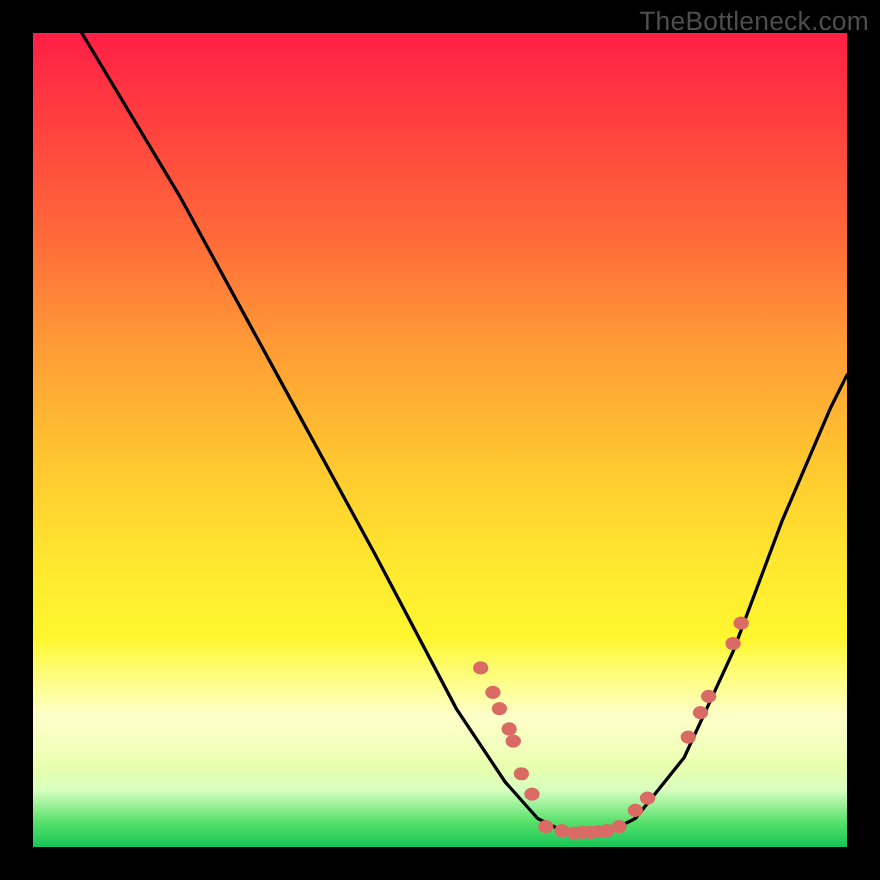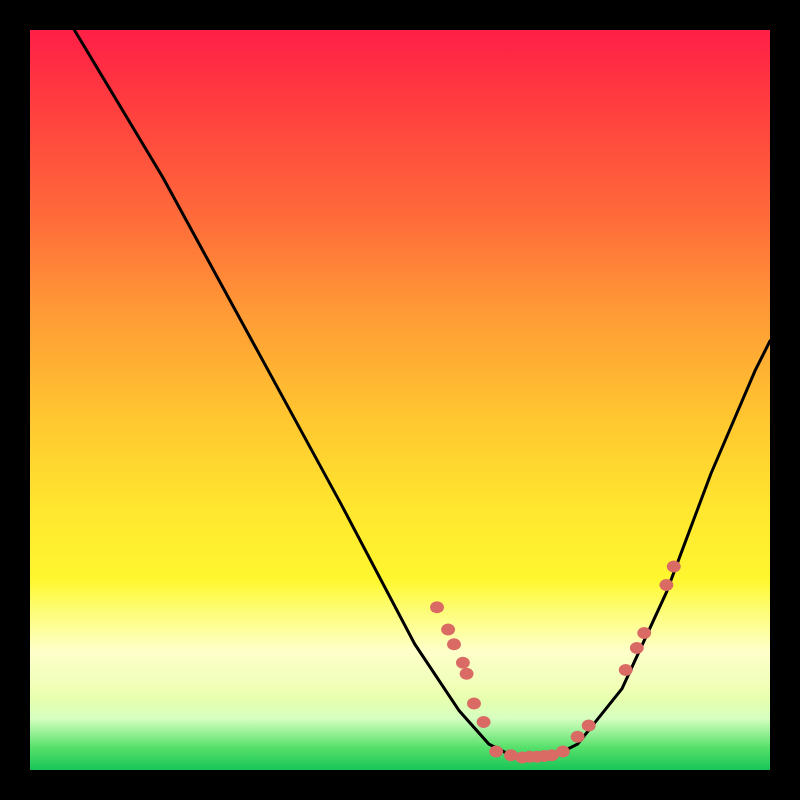--- a/index.html
+++ b/index.html
@@ -76,20 +76,21 @@
   }
   .marker {
     fill: #d96a64;
     stroke: none;
   }
 </style>
 </head>
 <body>
 
 <div class="frame">
+  <div class="watermark">TheBottleneck.com</div>
   <div class="plot">
     <div class="bg-gradient"></div>
     <div class="washout"></div>
     <svg class="curve" viewBox="0 0 740 740" preserveAspectRatio="none">
       <path id="curve-path" fill="none" stroke="#000000" stroke-width="3" stroke-linecap="round" d="M44.4 0.0 L133.2 148.0 L222.0 310.8 L310.8 473.6 L384.8 614.2 L429.2 680.8 L458.8 714.1 L488.4 728.9 L518.0 728.9 L547.6 714.1 L592.0 658.6 L636.4 562.4 L680.8 444.0 L725.2 340.4 L740.0 310.8"></path>
       <g id="markers">
           <ellipse cx="407.0" cy="577.2" rx="7" ry="6" class="marker" fill="#d96a64"></ellipse>
           <ellipse cx="418.1" cy="599.4" rx="7" ry="6" class="marker" fill="#d96a64"></ellipse>
           <ellipse cx="424.0" cy="614.2" rx="7" ry="6" class="marker" fill="#d96a64"></ellipse>
           <ellipse cx="432.9" cy="632.7" rx="7" ry="6" class="marker" fill="#d96a64"></ellipse>

